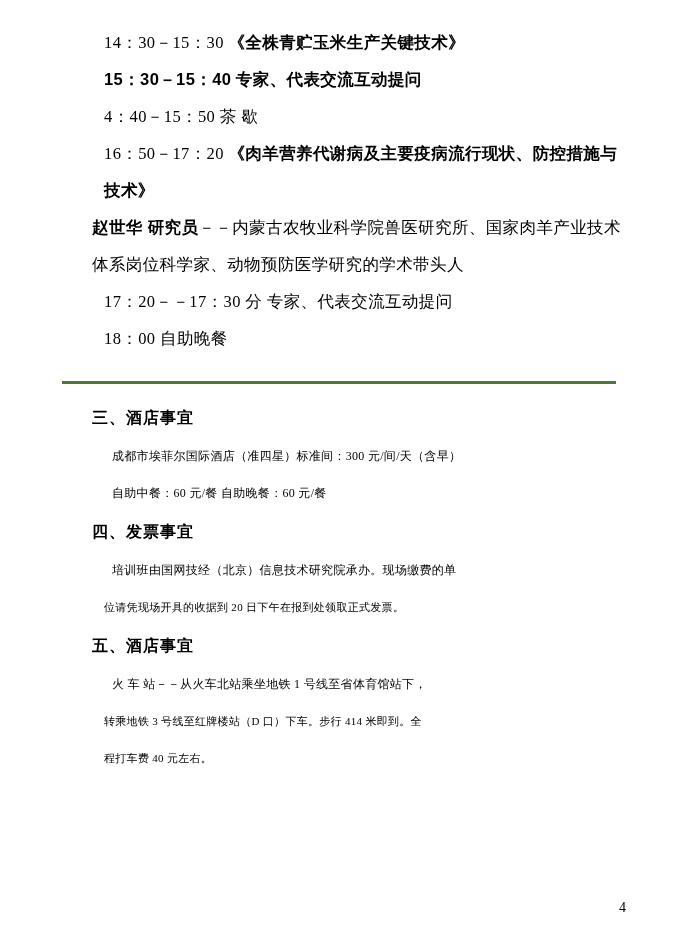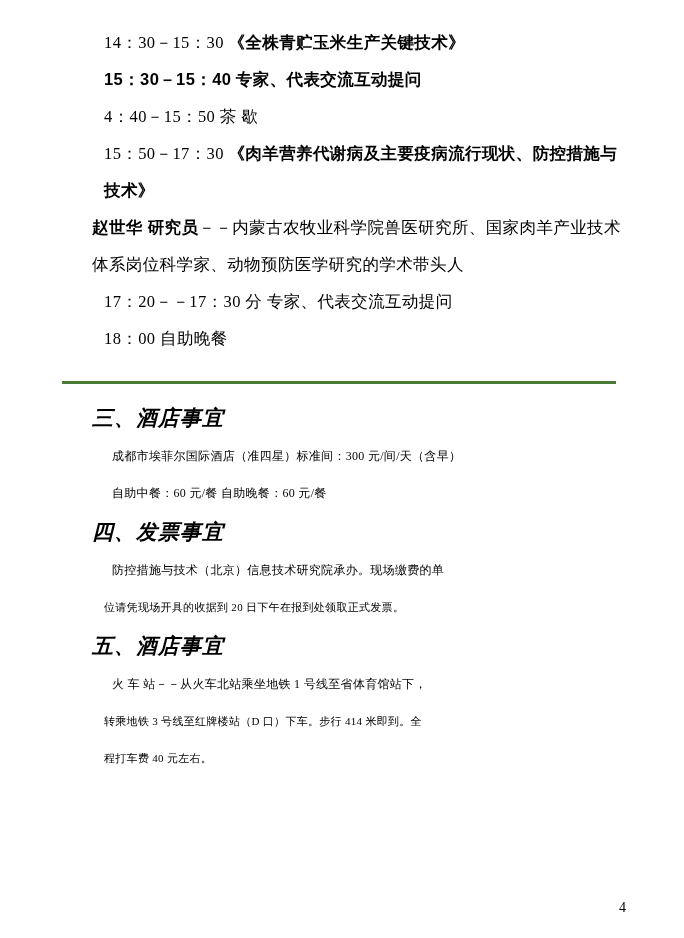--- a/index.html
+++ b/index.html
@@ -46,25 +46,24 @@
     margin: 24px 0 0 0;
     width: 100%;
   }
   .divider-wrap {
     padding: 0 6px;
     margin-top: 22px;
   }
   .section-head {
     font-family: "Liberation Sans", "DejaVu Sans", sans-serif;
     font-weight: bold;
-    font-size: 21px;
+    font-size: 16px;
     line-height: 40px;
     padding-left: 36px;
     letter-spacing: 1px;
-    font-style: italic;
   }
   .body-line {
     font-size: 12px;
     line-height: 37px;
     padding-left: 56px;
     letter-spacing: 0.3px;
   }
   .body-line-cont {
     font-size: 11px;
     line-height: 37px;
@@ -98,21 +97,21 @@
       <span class="hei">15：30－15：40</span>
       <span class="hei">专家、代表交流互动提问</span>
     </div>
 
     <div class="line indent1">
       <span>4：40－15：50</span>
       <span>茶  歇</span>
     </div>
 
     <div class="wrapline indent1">
-      <span>15：50－17：30</span>
+      <span>16：50－17：20</span>
       <span class="hei">《肉羊营养代谢病及主要疫病流行现状、防控措施与技术》</span>
     </div>
 
     <div class="wrapline indent2">
       <span class="hei">赵世华  研究员</span><span>－－内蒙古农牧业科学院兽医研究所、国家肉羊产业技术体系岗位科学家、动物预防医学研究的学术带头人</span>
     </div>
 
     <div class="line indent1">
       <span>17：20－－17：30 分</span>
       <span>专家、代表交流互动提问</span>
@@ -130,21 +129,21 @@
   </div>
 
   <div class="after-divider">
     <div class="section-head">三、酒店事宜</div>
     <div class="body-line">成都市埃菲尔国际酒店（准四星）标准间：300 元/间/天（含早）</div>
     <div class="body-line">自助中餐：60 元/餐    自助晚餐：60 元/餐</div>
   </div>
 
   <div>
     <div class="section-head">四、发票事宜</div>
-    <div class="body-line">防控措施与技术（北京）信息技术研究院承办。现场缴费的单</div>
+    <div class="body-line">培训班由国网技经（北京）信息技术研究院承办。现场缴费的单</div>
     <div class="body-line-cont">位请凭现场开具的收据到 20 日下午在报到处领取正式发票。</div>
   </div>
 
   <div>
     <div class="section-head">五、酒店事宜</div>
     <div class="body-line">火  车  站－－从火车北站乘坐地铁 1 号线至省体育馆站下，</div>
     <div class="body-line-cont">转乘地铁 3 号线至红牌楼站（D 口）下车。步行 414 米即到。全</div>
     <div class="body-line-cont">程打车费 40 元左右。</div>
   </div>
 

